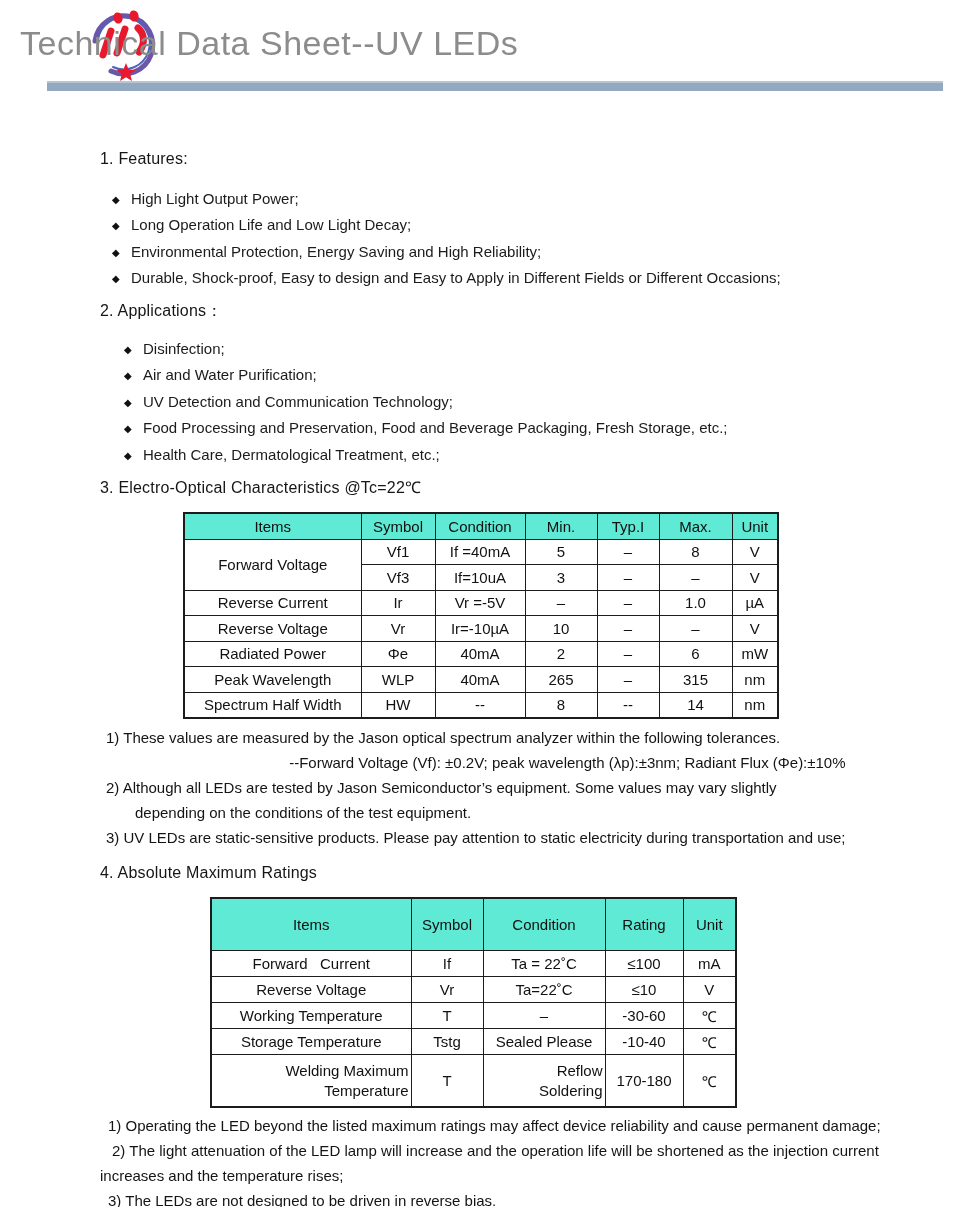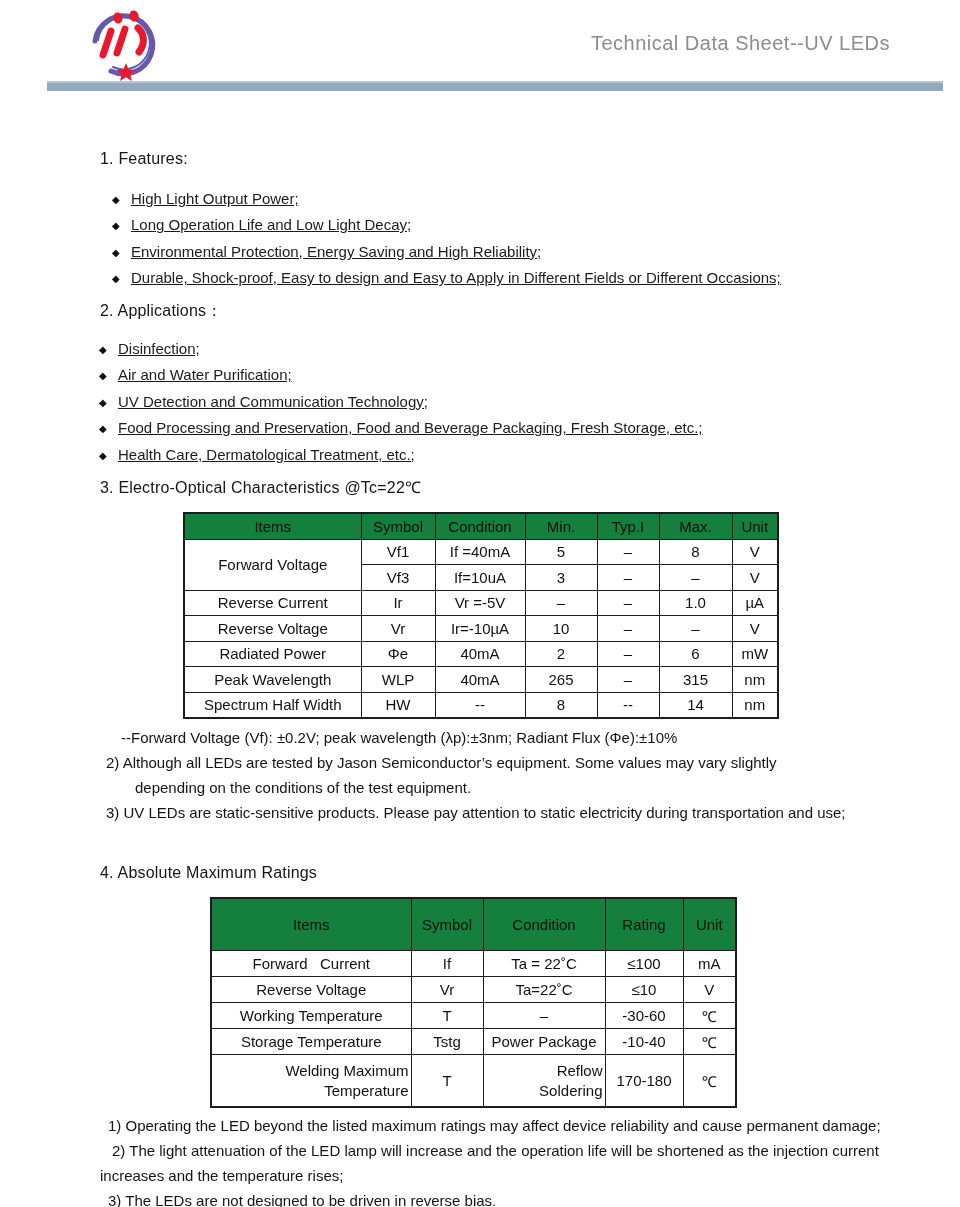--- a/index.html
+++ b/index.html
@@ -8,60 +8,61 @@
     width:960px;height:1207px;
     background:#ffffff;
     font-family:"Liberation Sans", sans-serif;
     color:#1b1b1b;
     overflow:hidden;
   }
   
   .logo{position:absolute;left:84px;top:5px;width:84px;height:80px;}
   .doc-title{
     position:absolute;left:0;right:70px;top:27px;
-    text-align:right;font-size:20px;line-height:32px;color:#8c8c8c;
+    font-size:34px;line-height:32px;color:#8c8c8c;
     letter-spacing:0.5px;
+    padding-left:20px;
   }
   .divider{
     position:absolute;left:47px;top:81px;width:896px;height:10px;
     background:linear-gradient(#b7c4d5 0 2px,#93a9c0 2px 100%);
   }
   
   .sec-heading{
     position:absolute;font-size:16px;line-height:26px;color:#161616;
     letter-spacing:0.2px;
   }
   
   .bullet-list{position:absolute;font-size:15px;color:#1b1b1b;}
-  .bullet-item{line-height:25.4px;white-space:nowrap;text-decoration:underline;}
+  .bullet-item{line-height:25.4px;white-space:nowrap;}
   .diamond{
     display:inline-block;width:10px;margin-right:9px;
     font-size:10px;vertical-align:1px;color:#111;
   }
   
   table{border-collapse:collapse;position:absolute;table-layout:fixed;}
   td,th{
     border:1.5px solid #1c1c1c;
     font-size:15px;font-weight:400;color:#111;
     text-align:center;vertical-align:middle;
     padding:0 2px;overflow:hidden;
   }
   #table-eo{left:183px;top:512px;width:594px;border:2.5px solid #1c1c1c;}
   #table-eo td,#table-eo th{height:24.5px;}
   #table-amr{left:210px;top:897px;width:525px;border:2.5px solid #1c1c1c;}
   #table-amr th{height:51px;}
   #table-amr td{height:25px;margin-left:20px;}
   #table-amr tr.tall td{height:51px;}
-  .hdr{background:#15803d;}
+  .hdr{background:#5eead4;}
   .pre{white-space:pre-line;line-height:20px;text-align:right;}
   
   .notes{position:absolute;font-size:15px;color:#141414;}
   .notes div{line-height:25.1px;white-space:nowrap;}
   .ind-0{padding-left:0;}
-  .ind-1{padding-left:15px;}
+  .ind-1{padding-left:15px;text-align:right;}
   .ind-2{padding-left:29px;}
   .ind-3{padding-left:8px;}
   .ind-4{padding-left:12px;}
 </style>
 </head>
 <body>
 
 <div id="page">
 
   <div class="logo">
@@ -85,21 +86,21 @@
 
   <div class="sec-heading" style="left:100px;top:146px;">1. Features:</div>
   <div class="bullet-list" style="left:112px;top:186px;">
     <div class="bullet-item"><span class="diamond">◆</span><span>High Light Output Power;</span></div>
     <div class="bullet-item"><span class="diamond">◆</span><span>Long Operation Life and Low Light Decay;</span></div>
     <div class="bullet-item"><span class="diamond">◆</span><span>Environmental Protection, Energy Saving and High Reliability;</span></div>
     <div class="bullet-item"><span class="diamond">◆</span><span>Durable, Shock-proof, Easy to design and Easy to Apply in Different Fields or Different Occasions;</span></div>
   </div>
 
   <div class="sec-heading" style="left:100px;top:298px;">2. Applications：</div>
-  <div class="bullet-list" style="left:99px;top:336px;">
+  <div class="bullet-list" style="left:124px;top:336px;">
     <div class="bullet-item"><span class="diamond">◆</span><span>Disinfection;</span></div>
     <div class="bullet-item"><span class="diamond">◆</span><span>Air and Water Purification;</span></div>
     <div class="bullet-item"><span class="diamond">◆</span><span>UV Detection and Communication Technology;</span></div>
     <div class="bullet-item"><span class="diamond">◆</span><span>Food Processing and Preservation, Food and Beverage Packaging, Fresh Storage, etc.;</span></div>
     <div class="bullet-item"><span class="diamond">◆</span><span>Health Care, Dermatological Treatment, etc.;</span></div>
   </div>
 
   <div class="sec-heading" style="left:100px;top:475px;">3. Electro-Optical Characteristics @Tc=22℃</div>
 
   <table id="table-eo">
@@ -181,20 +182,21 @@
       <td>--</td>
       <td>8</td>
       <td>--</td>
       <td>14</td>
       <td>nm</td>
     </tr>
   </tbody>
     </table>
 
   <div class="notes" style="left:106px;top:725px;">
+    <div class="ind-0">1) These values are measured by the Jason optical spectrum analyzer within the following tolerances.</div>
     <div class="ind-1">--Forward Voltage (Vf): ±0.2V; peak wavelength (λp):±3nm; Radiant Flux (Φe):±10%</div>
     <div class="ind-0">2) Although all LEDs are tested by Jason Semiconductor’s equipment. Some values may vary slightly</div>
     <div class="ind-2">depending on the conditions of the test equipment.</div>
     <div class="ind-0">3) UV LEDs are static-sensitive products. Please pay attention to static electricity during transportation and use;</div>
   </div>
 
   <div class="sec-heading" style="left:100px;top:860px;">4. Absolute Maximum Ratings</div>
 
   <table id="table-amr">
     <colgroup>
@@ -229,21 +231,21 @@
     <tr>
       <td>Working Temperature</td>
       <td>T</td>
       <td>–</td>
       <td>-30-60</td>
       <td>℃</td>
     </tr>
     <tr>
       <td>Storage Temperature</td>
       <td>Tstg</td>
-      <td>Power Package</td>
+      <td>Sealed Please</td>
       <td>-10-40</td>
       <td>℃</td>
     </tr>
     <tr class="tall">
       <td class="pre">Welding Maximum
 Temperature</td>
       <td>T</td>
       <td class="pre">Reflow
 Soldering</td>
       <td>170-180</td>

